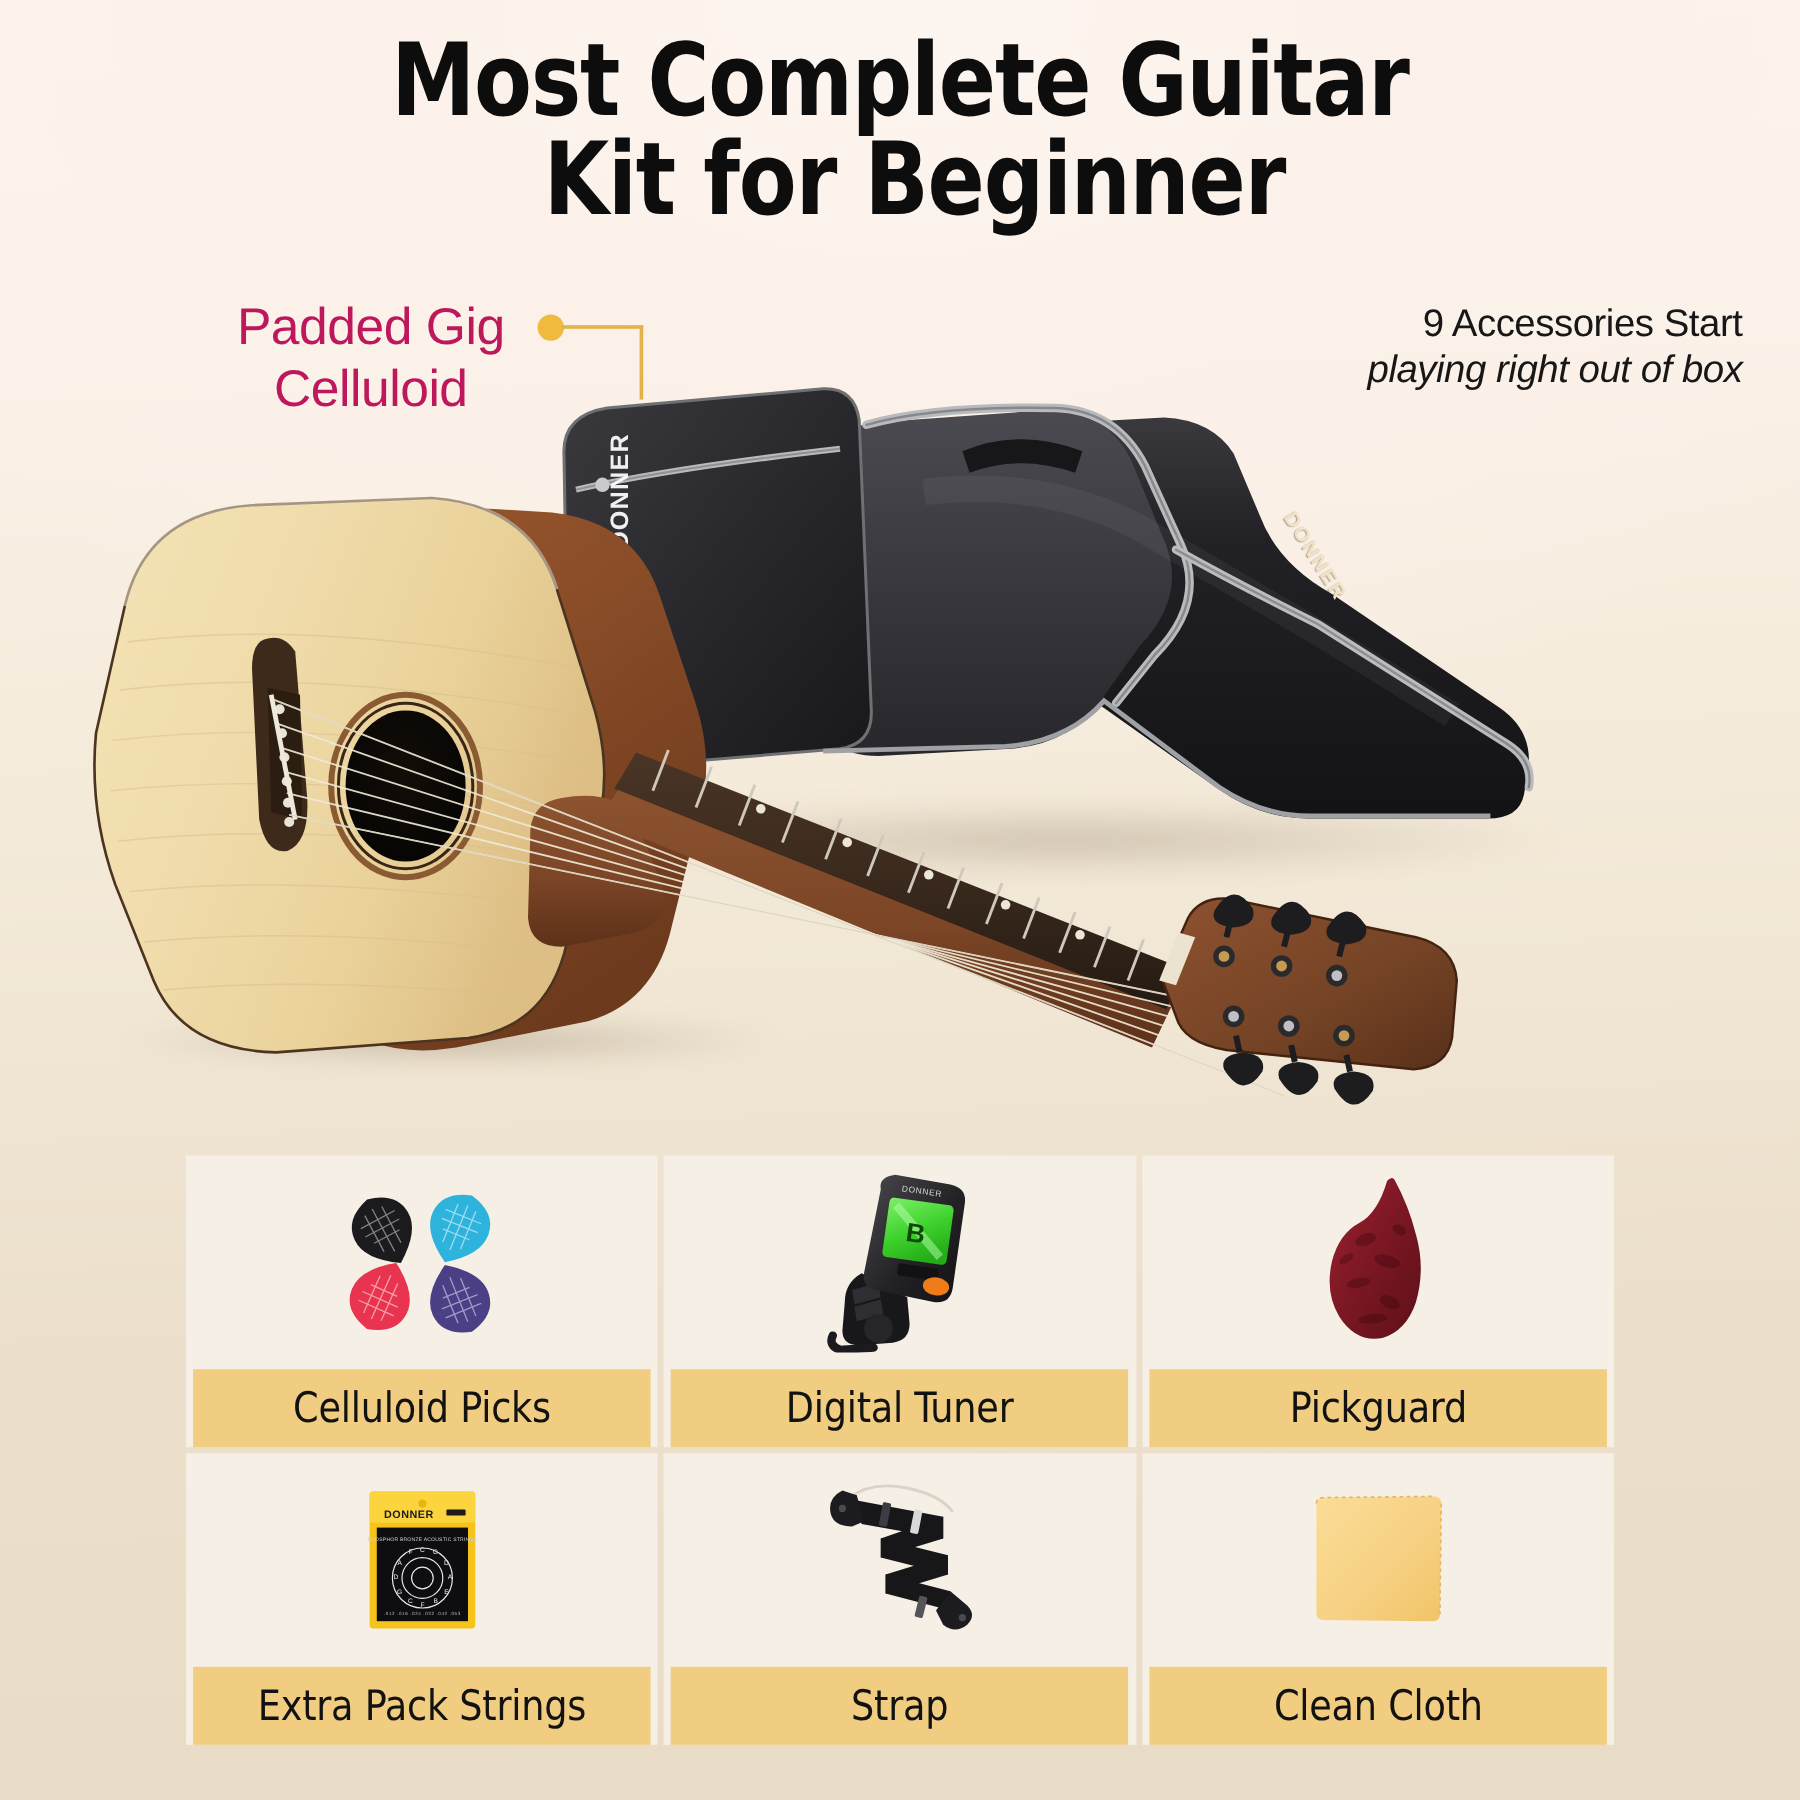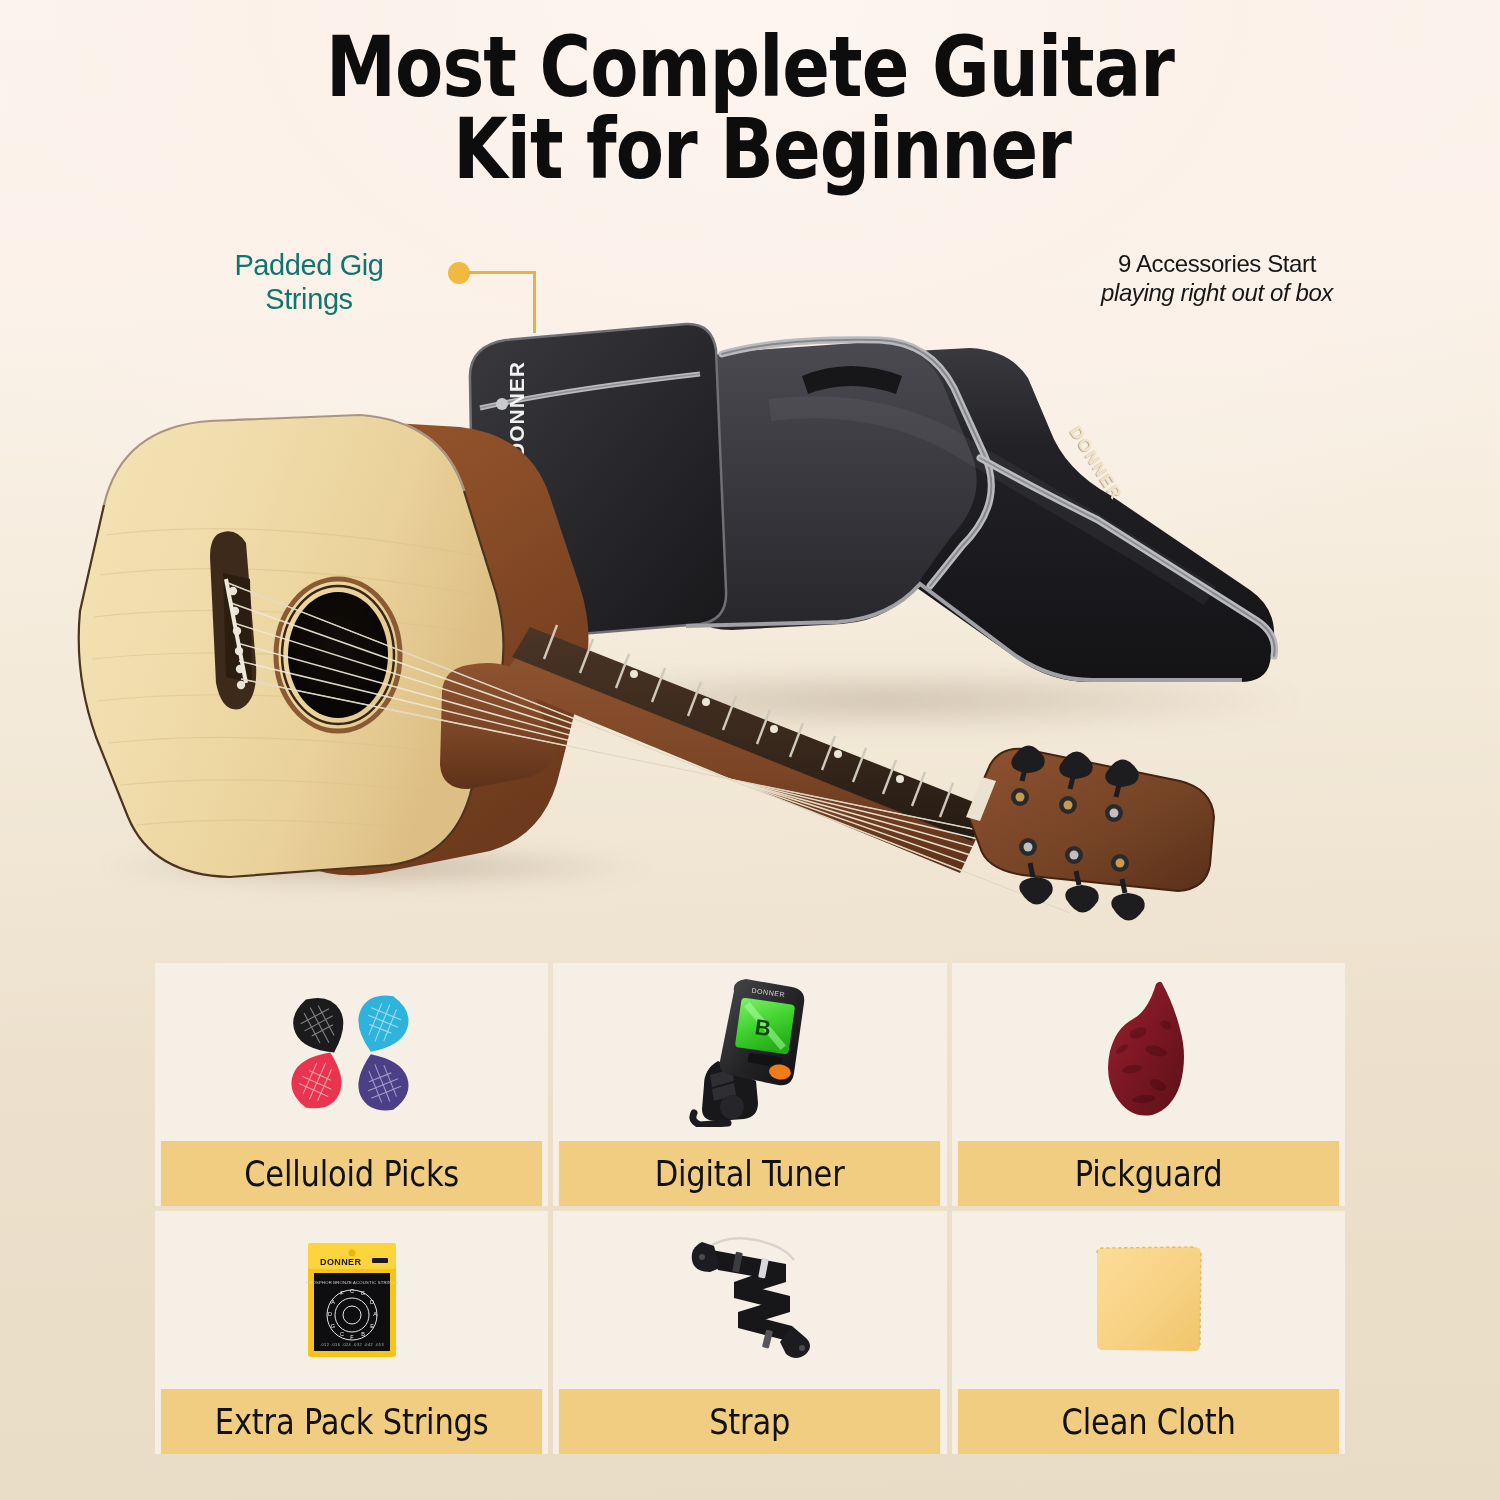--- a/index.html
+++ b/index.html
@@ -20,31 +20,31 @@
     font-family:"Liberation Sans Narrow","DejaVu Sans Condensed","Liberation Sans",sans-serif;
     font-weight:bold; font-size:84px; line-height:0.98;
     letter-spacing:-1px; color:#0d0d0d;
     transform:scaleX(0.93); transform-origin:50% 0;
   }
   .headline .l1{ display:block; }
   .headline .l2{ display:block; padding-left:26px; }
 
   
   .callout{ position:absolute; left:178px; top:248px; width:262px; text-align:center; }
-  .callout .txt{ font-size:29px; line-height:1.18; color:#0f766e; letter-spacing:-0.4px; }
+  .callout .txt{ font-size:43px; line-height:1.18; color:#be185d; letter-spacing:-0.4px; }
   .callout-dot{
     position:absolute; left:448px; top:262px;
     width:22px; height:22px; border-radius:50%; background:#f0ba3e;
   }
   .leader-h{ position:absolute; left:468px; top:271px; width:68px; height:3px; background:#e3b24a; }
   .leader-v{ position:absolute; left:533px; top:271px; width:3px; height:62px; background:#e3b24a; }
 
   
-  .tagline{ position:absolute; right:48px; top:250px; width:470px; text-align:center;
-            font-size:24px; line-height:1.2; color:#171717; letter-spacing:-0.4px; }
+  .tagline{ position:absolute; right:48px; top:250px; width:470px; text-align:right;
+            font-size:32px; line-height:1.2; color:#171717; letter-spacing:-0.4px; }
   .tagline .t1{ display:block; }
   .tagline .t2{ display:block;font-style:italic; }
 
   
   .hero{ position:absolute; left:0; top:270px; width:1500px; height:710px; }
 
   
   .bag-shadow{
     position:absolute; left:470px; top:400px; width:830px; height:60px;
     background:radial-gradient(ellipse at 50% 50%, rgba(120,100,75,.30) 0%, rgba(120,100,75,0) 72%);
@@ -97,21 +97,21 @@
 </head>
 <body>
 
 <div class="headline">
   <span class="l1">Most Complete Guitar</span>
   <span class="l2">Kit for Beginner</span>
 </div>
 
 <div class="callout">
   <div class="txt">Padded Gig</div>
-  <div class="txt">Strings</div>
+  <div class="txt">Celluloid</div>
 </div>
 <div class="callout-dot"></div>
 <div class="leader-h"></div>
 <div class="leader-v"></div>
 
 <div class="tagline">
   <span class="t1">9 Accessories Start</span>
   <span class="t2">playing right out of box</span>
 </div>
 

